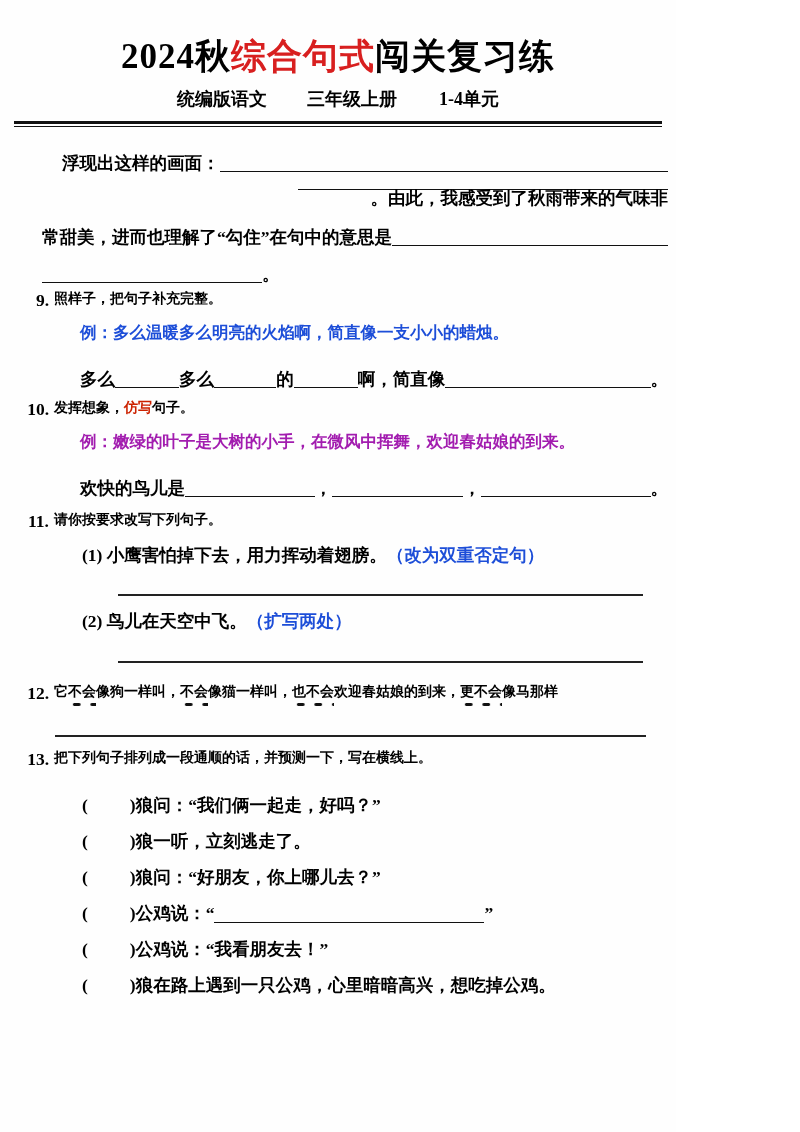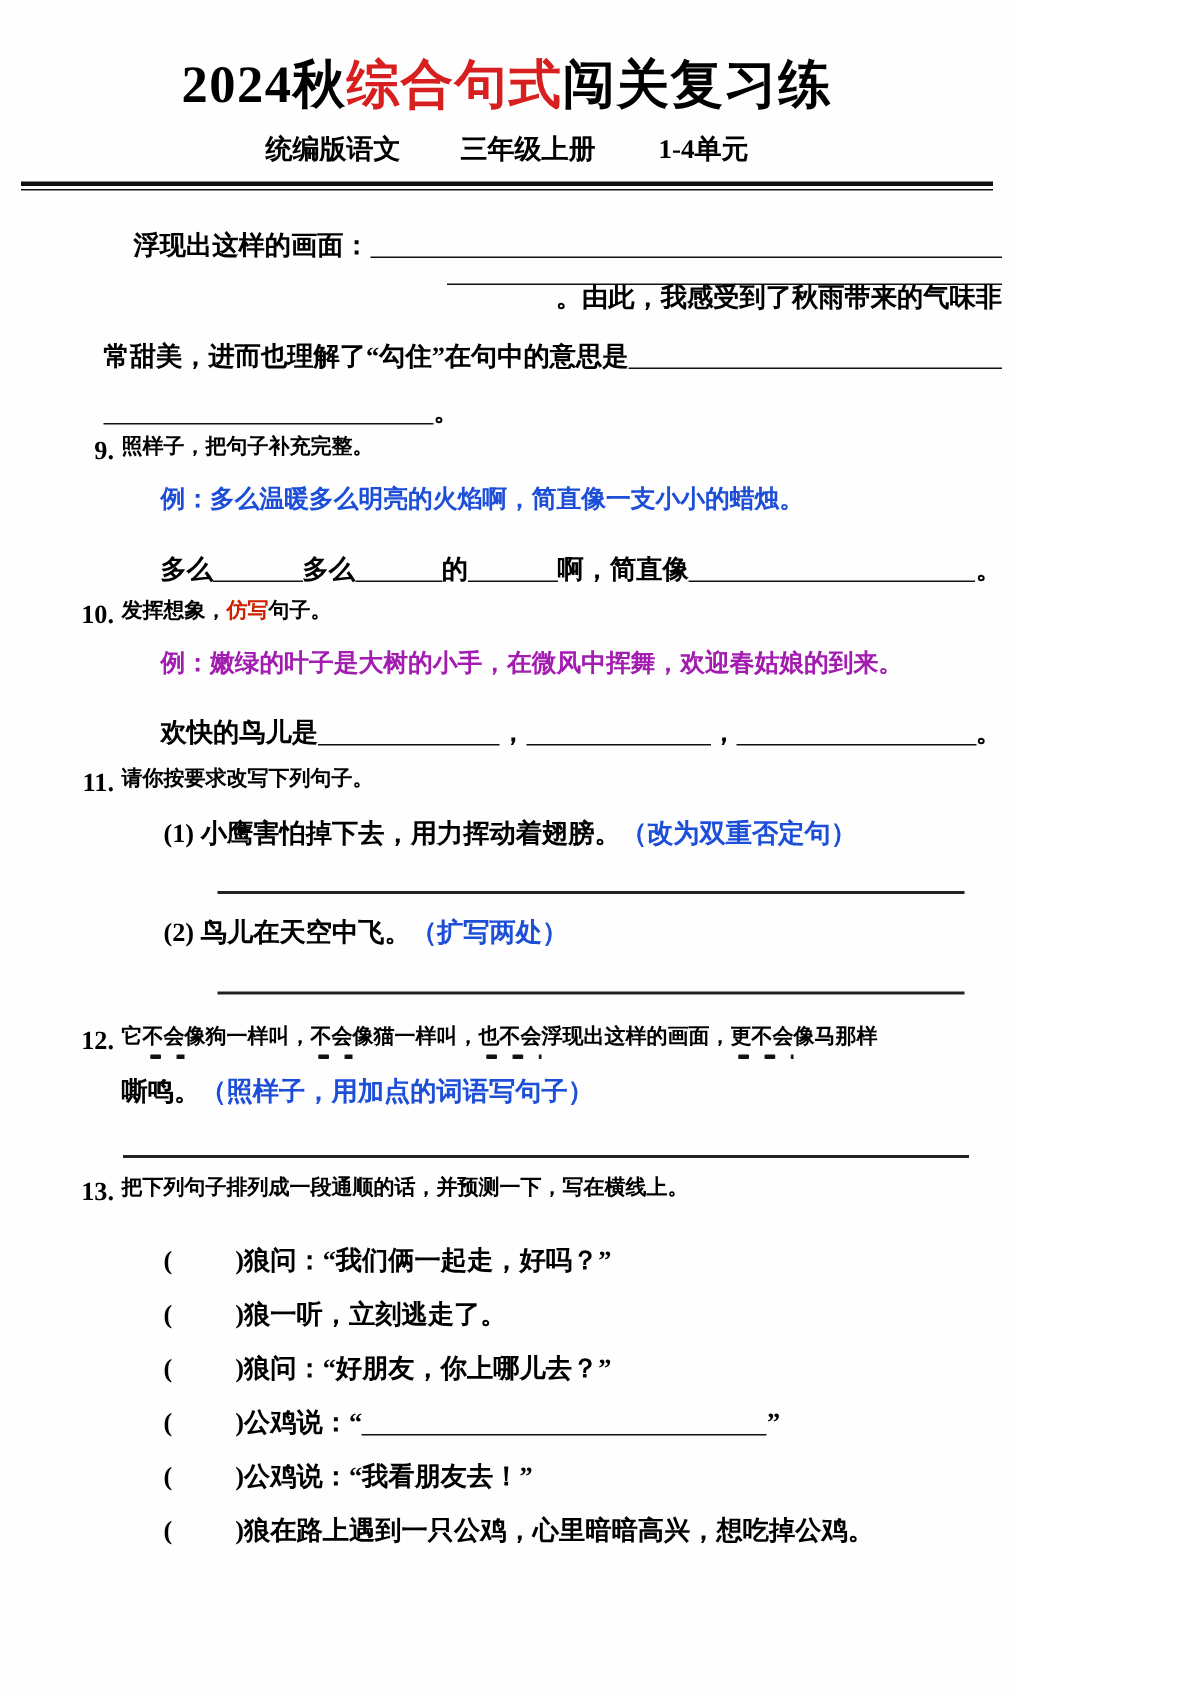--- a/index.html
+++ b/index.html
@@ -55,21 +55,20 @@
     height: 1px;
     background: #111;
     margin-top: 2px;
   }
 
   
   .content {
     padding: 0 8px 0 20px;
     font-size: 17.5px;
     line-height: 1;
-    margin-left: 27px;
   }
   .para-line {
     display: flex;
     align-items: flex-end;
     white-space: nowrap;
     height: 37px;
   }
   .txt { font-weight: bold; }
   .red { color: #1d4ed8; }
   .redbright { color: #cc2200; }
@@ -249,24 +248,21 @@
         <span>鸟儿在天空中飞。</span><span class="red">（扩写两处）</span>
       </div>
       <div style="padding-left:98px; padding-right:25px; margin-top:30px;">
         <div class="answer-line"></div>
       </div>
     </div>
 
     <div style="margin-top:22px;">
       <div class="q">
         <span class="q-num">12.</span>
-        <span class="q-body"><span>它</span><span class="dotted">不会</span><span>像狗一样叫，</span><span class="dotted">不会</span><span>像猫一样叫，</span><span class="dotted">也不会</span><span>浮现出这样的画面，</span><span class="dotted">更不会</span><span>像马那样</span></span>
-      </div>
-      <div class="subitem" style="padding-left:34px; margin-top:17px;">
-        <span>嘶鸣。</span><span class="red">（照样子，用加点的词语写句子）</span>
+        <span class="q-body"><span>它</span><span class="dotted">不会</span><span>像狗一样叫，</span><span class="dotted">不会</span><span>像猫一样叫，</span><span class="dotted">也不会</span><span>欢迎春姑娘的到来，</span><span class="dotted">更不会</span><span>像马那样</span></span>
       </div>
       <div style="padding-left:35px; padding-right:22px; margin-top:33px;">
         <div class="answer-line"></div>
       </div>
     </div>
 
     <div style="margin-top:14px;">
       <div class="q">
         <span class="q-num">13.</span>
         <span class="q-body">把下列句子排列成一段通顺的话，并预测一下，写在横线上。</span>

